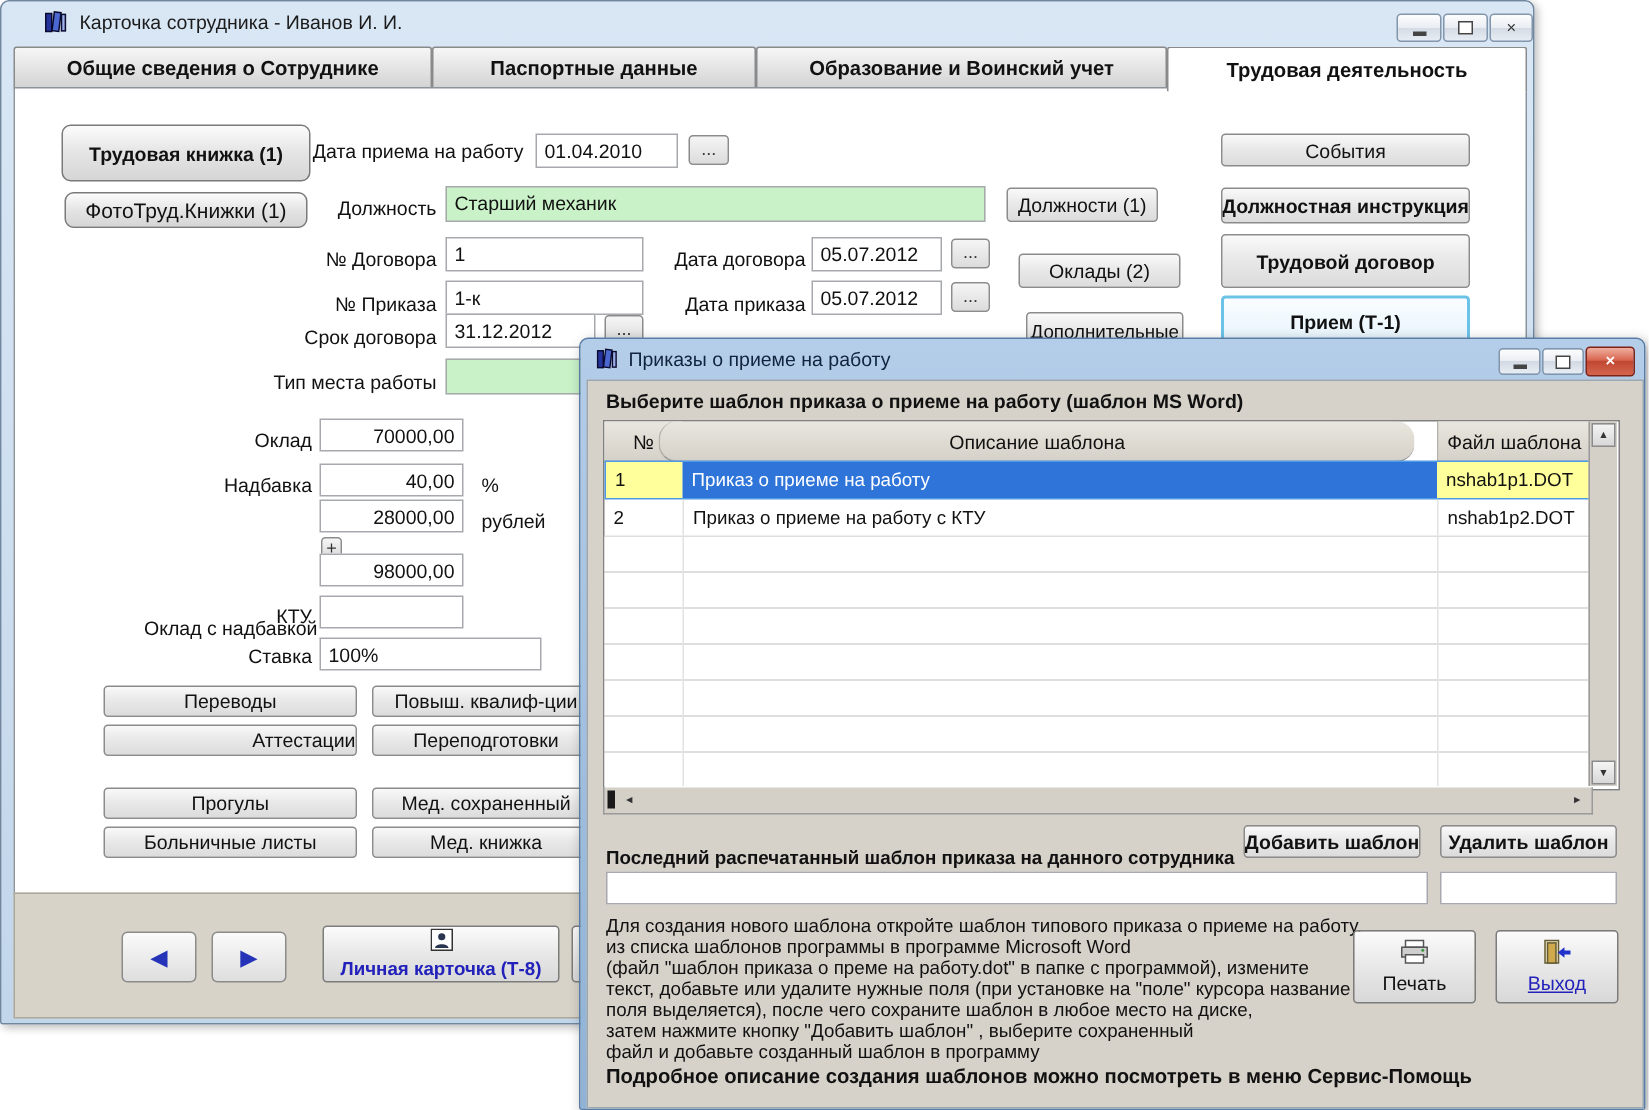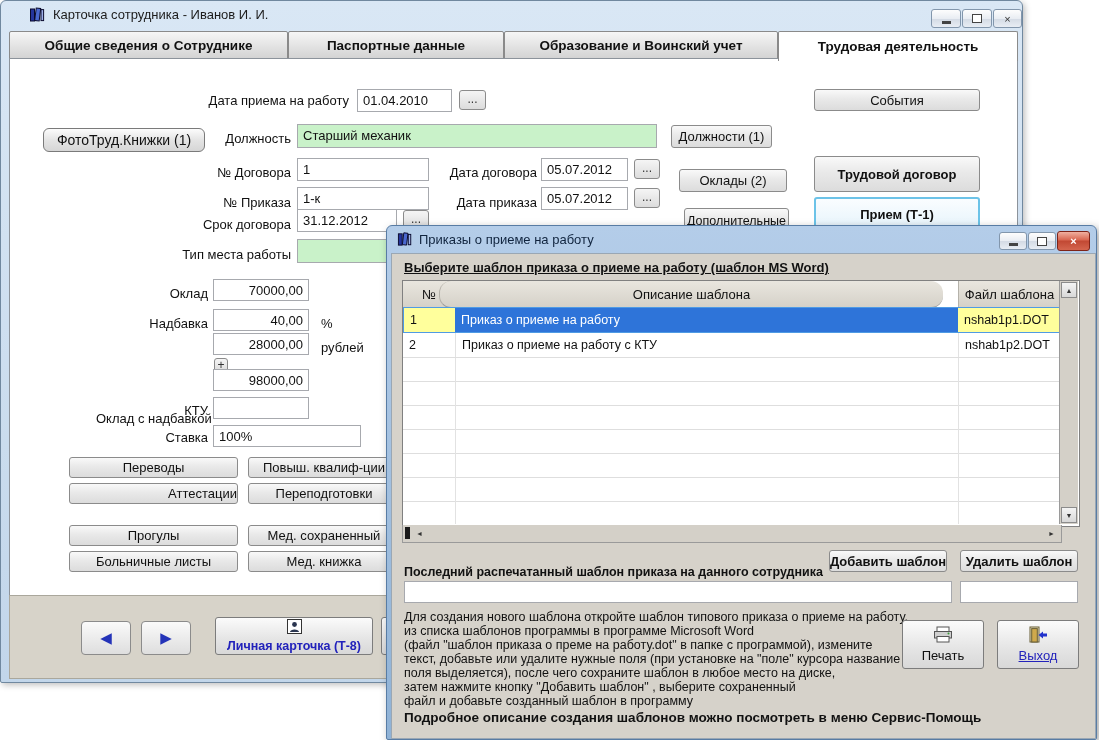--- a/index.html
+++ b/index.html
@@ -96,20 +96,23 @@
       </div>
     <div class="tab" style="left:503px;width:272px;">
         <span>Образование и Воинский учет</span>
       </div>
     <div class="tab active" style="left:777px;width:238px;">
         <span>Трудовая деятельность</span>
       </div>
 
     <div class="content"></div>
 
+    <div class="btn big b" style="left:40px;top:82px;width:166px;height:38px;">
+        <span>Трудовая книжка (1)</span>
+      </div>
     <div class="btn big" style="left:42px;top:127px;width:162px;height:24px;font-size:14px;">
         <span>ФотоТруд.Книжки (1)</span>
       </div>
 
     <div class="lbl r" style="left:205px;top:92px;width:143px;">Дата приема на работу</div>
     <div class="fld" style="left:356px;top:88px;width:95px;height:23px;">01.04.2010</div>
     <div class="ell" style="left:458px;top:89px;width:27px;height:20px;">...</div>
 
     <div class="lbl r" style="left:190px;top:130px;width:100px;">Должность</div>
     <div class="fld green" style="left:296px;top:123px;width:360px;height:24px;">Старший механик</div>
@@ -152,20 +155,23 @@
     <div class="lbl r" style="left:95px;top:374px;width:112px;margin-top:36px;">Оклад с надбавкой</div>
     <div class="fld num" style="left:212px;top:368px;width:96px;height:22px;">98000,00</div>
     <div class="lbl r" style="left:169px;top:402px;width:38px;">КТУ</div>
     <div class="fld" style="left:212px;top:396px;width:96px;height:22px;"></div>
     <div class="lbl r" style="left:149px;top:429px;width:58px;">Ставка</div>
     <div class="fld" style="left:212px;top:424px;width:148px;height:22px;">100%</div>
 
     <div class="btn" style="left:813px;top:88px;width:166px;height:22px;">
         <span>События</span>
       </div>
+    <div class="btn b" style="left:813px;top:124px;width:166px;height:24px;">
+        <span>Должностная инструкция</span>
+      </div>
     <div class="btn b" style="left:813px;top:155px;width:166px;height:36px;">
         <span>Трудовой договор</span>
       </div>
     <div class="btn b accent" style="left:813px;top:196px;width:166px;height:38px;align-items:flex-start;padding-top:8px;">
         <span>Прием (Т-1)</span>
       </div>
 
     <div class="btn" style="left:68px;top:456px;width:169px;height:21px;">
         <span>Переводы</span>
       </div>
@@ -224,21 +230,21 @@
       <span class="wbtn" style="left:612px;top:6px;width:26px;height:16px;">
           <span class="gmin"></span>
         </span>
       <span class="wbtn" style="left:641px;top:6px;width:26px;height:16px;">
           <span class="gres"></span>
         </span>
       <span class="wbtn close-red" style="left:670px;top:5px;width:31px;height:18px;">×</span>
     </div>
 
     <div class="dlgclient">
-      <div class="lbl bold" style="left:12px;top:6px;font-size:13px;text-decoration:underline;">Выберите шаблон приказа о приеме на работу (шаблон MS Word)</div>
+      <div class="lbl bold" style="left:12px;top:6px;font-size:13px;">Выберите шаблон приказа о приеме на работу (шаблон MS Word)</div>
 
       <div class="grid">
         <div class="gridhead" style="left:0;width:52px;">№</div>
         <div class="gridhead" style="left:36px;width:503px;border-left:1px solid #b5b2aa;border-radius:12px;">Описание шаблона</div>
         <div class="gridhead" style="left:555px;width:101px;border-left:1px solid #b5b2aa;">Файл шаблона</div>
 
         <div class="abs" style="left:0;top:26px;width:658px;height:26px;border:1px solid #4f9be4;">
           <div class="gcell" style="left:0;top:0;width:51px;height:24px;background:#ffff9c;color:#111;">1</div>
           <div class="gcell" style="left:51px;top:0;width:503px;height:24px;background:#2e74d9;color:#fff;">Приказ о приеме на работу</div>
           <div class="gcell" style="left:554px;top:0;width:102px;height:24px;background:#ffff9c;color:#111;">nshab1p1.DOT</div>

